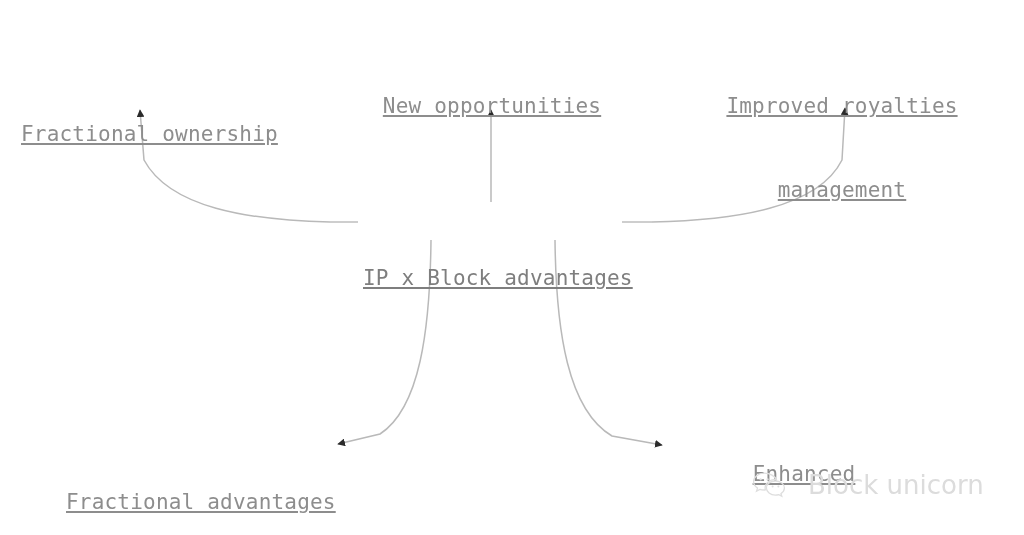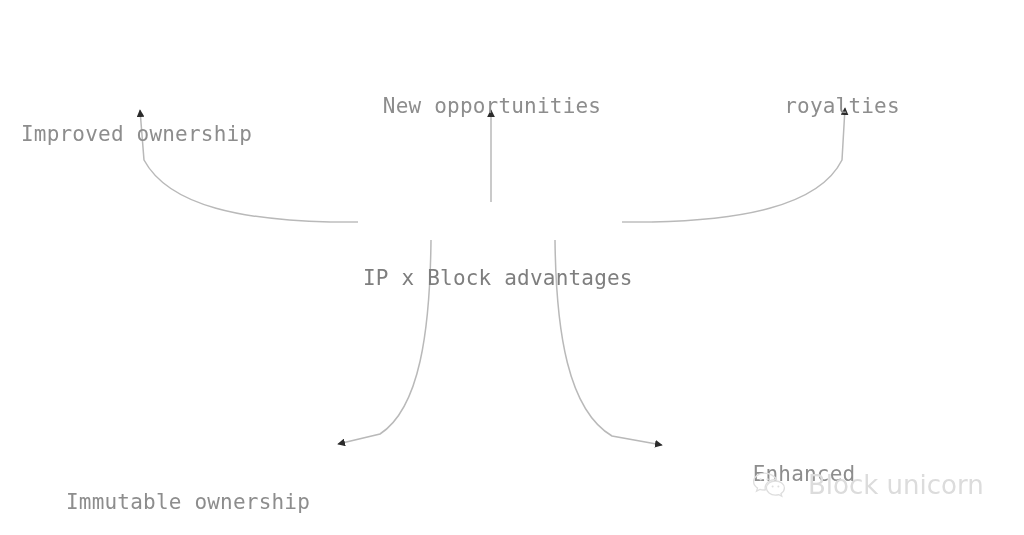--- a/index.html
+++ b/index.html
@@ -62,20 +62,21 @@
     top: 432px;
     text-align: left;
   }
   #node-enhanced-auth {
     left: 682px;
     top: 404px;
     width: 244px;
   }
   .node .line {
     display: block;
+    text-decoration: underline;
   }
   #watermark {
     position: absolute;
     left: 752px;
     top: 470px;
     display: flex;
     align-items: center;
     gap: 22px;
     color: #dedede;
     font-family: "DejaVu Sans", "Liberation Sans", sans-serif;
@@ -112,37 +113,38 @@
     <path d="M 491 202 L 491 110" fill="none" stroke="#b9b9b9" stroke-width="1.5" marker-end="url(#arrow-up)"></path>
 
     <path d="M 652 222 C 736 220 818 208 842 160 L 845 108" fill="none" stroke="#b9b9b9" stroke-width="1.5" marker-end="url(#arrow-up)"></path>
 
     <path d="M 431 240 C 430 330 420 408 380 434 L 338 444" fill="none" stroke="#b9b9b9" stroke-width="1.5" marker-end="url(#arrow-up)"></path>
 
     <path d="M 555 240 C 556 332 568 410 612 436 L 662 445" fill="none" stroke="#b9b9b9" stroke-width="1.5" marker-end="url(#arrow-up)"></path>
   </svg>
 
   <div class="node" id="node-immutable-ownership">
-    <span class="line">Improved ownership</span>
+    <span class="line">Fractional ownership</span>
   </div>
 
   <div class="node" id="node-new-opportunities">
     <span class="line">New opportunities</span>
   </div>
 
   <div class="node" id="node-improved-royalties">
-    <span class="line">royalties</span>
+    <span class="line">Improved royalties</span>
+    <span class="line">management</span>
   </div>
 
   <div class="node center" id="node-center">
     <span class="line">IP x Block advantages</span>
   </div>
 
   <div class="node" id="node-fractional-ownership">
-    <span class="line">Immutable ownership</span>
+    <span class="line">Fractional advantages</span>
   </div>
 
   <div class="node" id="node-enhanced-auth">
     <span class="line">Enhanced</span>
     
     
   </div>
 
   <div id="watermark">
     <svg class="wm-logo" viewBox="0 0 34 28" xmlns="http://www.w3.org/2000/svg">

